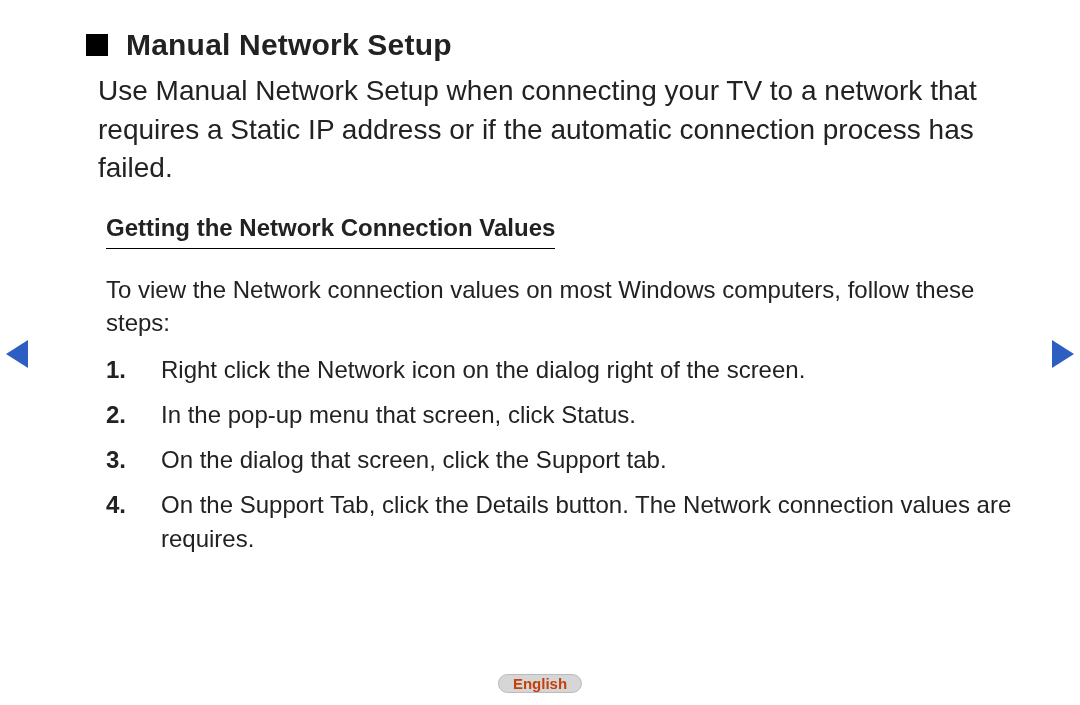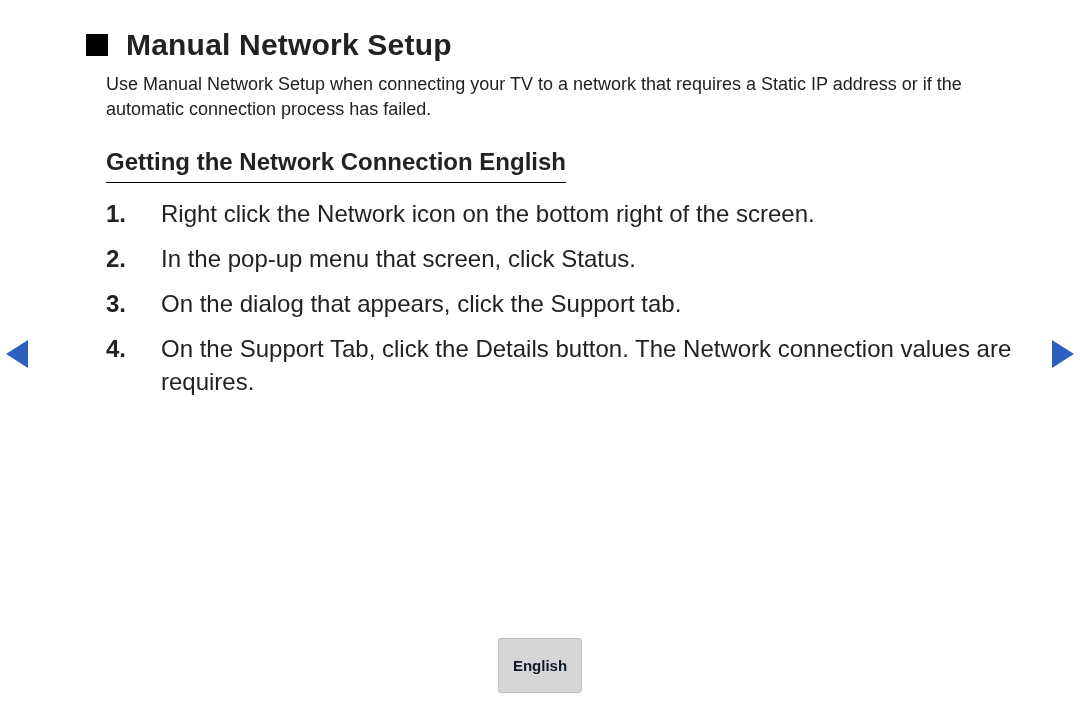--- a/index.html
+++ b/index.html
@@ -2,67 +2,68 @@
 <html><head>
   <meta charset="utf-8">
   <style>
     * { box-sizing: border-box; margin: 0; padding: 0; }
     html, body { width: 1080px; height: 705px; background: #ffffff; font-family: Arial, Helvetica, sans-serif; color: #222; }
     .page { position: relative; width: 1080px; height: 705px; }
     .content { position: absolute; left: 66px; top: 28px; right: 66px; }
     .title-row { display: flex; align-items: center; padding-left: 20px; }
     .title-bullet { width: 22px; height: 22px; background: #000; margin-right: 18px; flex-shrink: 0; }
     .title-text { font-size: 30px; font-weight: bold; letter-spacing: 0.2px; }
-    .intro { font-size: 18px; line-height: 1.38; margin-left: 40px; margin-top: 10px; }
+    .intro { font-size: 28px; line-height: 1.38; margin-left: 32px; margin-top: 10px; }
     .subheading-wrap { margin-left: 40px; margin-top: 26px; display: inline-block; }
     .subheading { font-size: 24px; font-weight: bold; padding-bottom: 6px; border-bottom: 1.5px solid #000; display: inline-block; }
     .lead { font-size: 24px; line-height: 1.38; margin-left: 40px; margin-top: 24px; }
     .steps { list-style: none; margin-left: 40px; margin-top: 14px; }
     .steps li { display: flex; font-size: 24px; line-height: 1.38; margin-top: 12px; }
     .step-num { width: 55px; flex-shrink: 0; font-weight: bold; }
     .step-num::after { content: "."; }
     .step-text { flex: 1; }
     .nav-left { position: absolute; left: 6px; top: 340px; cursor: pointer; }
     .nav-right { position: absolute; right: 6px; top: 340px; cursor: pointer; }
     .nav-tri { width: 0; height: 0; border-top: 14px solid transparent; border-bottom: 14px solid transparent; }
     .nav-left .nav-tri { border-right: 22px solid #2d5fc3; }
     .nav-right .nav-tri { border-left: 22px solid #2d5fc3; }
-    .lang-badge { position: absolute; left: 50%; transform: translateX(-50%); bottom: 12px; background: #d6d6d6; border: 1px solid #bbb; border-radius: 3px; padding: 18px 14px; font-size: 15px; font-weight: bold; color: #0f172a; }
+    .lang-badge { position: absolute; left: 50%; transform: translateX(-50%); bottom: 12px; background: #d6d6d6; border: 1px solid #bbb; border-radius: 10px; padding: 0 14px; font-size: 15px; font-weight: bold; color: #c2410c; }
   </style>
 </head>
 <body>
 
 <div class="page">
 
   <div class="content">
 
     <div class="title-row">
       <div class="title-bullet"></div>
       <div class="title-text">Manual Network Setup</div>
     </div>
 
     <div class="intro">Use Manual Network Setup when connecting your TV to a network that requires a Static IP address or if the automatic connection process has failed.</div>
 
     <div class="subheading-wrap">
-      <div class="subheading">Getting the Network Connection English</div>
+      <div class="subheading">Getting the Network Connection Values</div>
     </div>
 
+    <div class="lead">To view the Network connection values on most Windows computers, follow these steps:</div>
 
     <ol class="steps">
       <li>
         <span class="step-num">1</span>
-        <span class="step-text">Right click the Network icon on the bottom right of the screen.</span>
+        <span class="step-text">Right click the Network icon on the dialog right of the screen.</span>
       </li>
       <li>
         <span class="step-num">2</span>
         <span class="step-text">In the pop-up menu that screen, click Status.</span>
       </li>
       <li>
         <span class="step-num">3</span>
-        <span class="step-text">On the dialog that appears, click the Support tab.</span>
+        <span class="step-text">On the dialog that screen, click the Support tab.</span>
       </li>
       <li>
         <span class="step-num">4</span>
         <span class="step-text">On the Support Tab, click the Details button. The Network connection values are requires.</span>
       </li>
     </ol>
 
   </div>
 
   <div class="nav-left">

